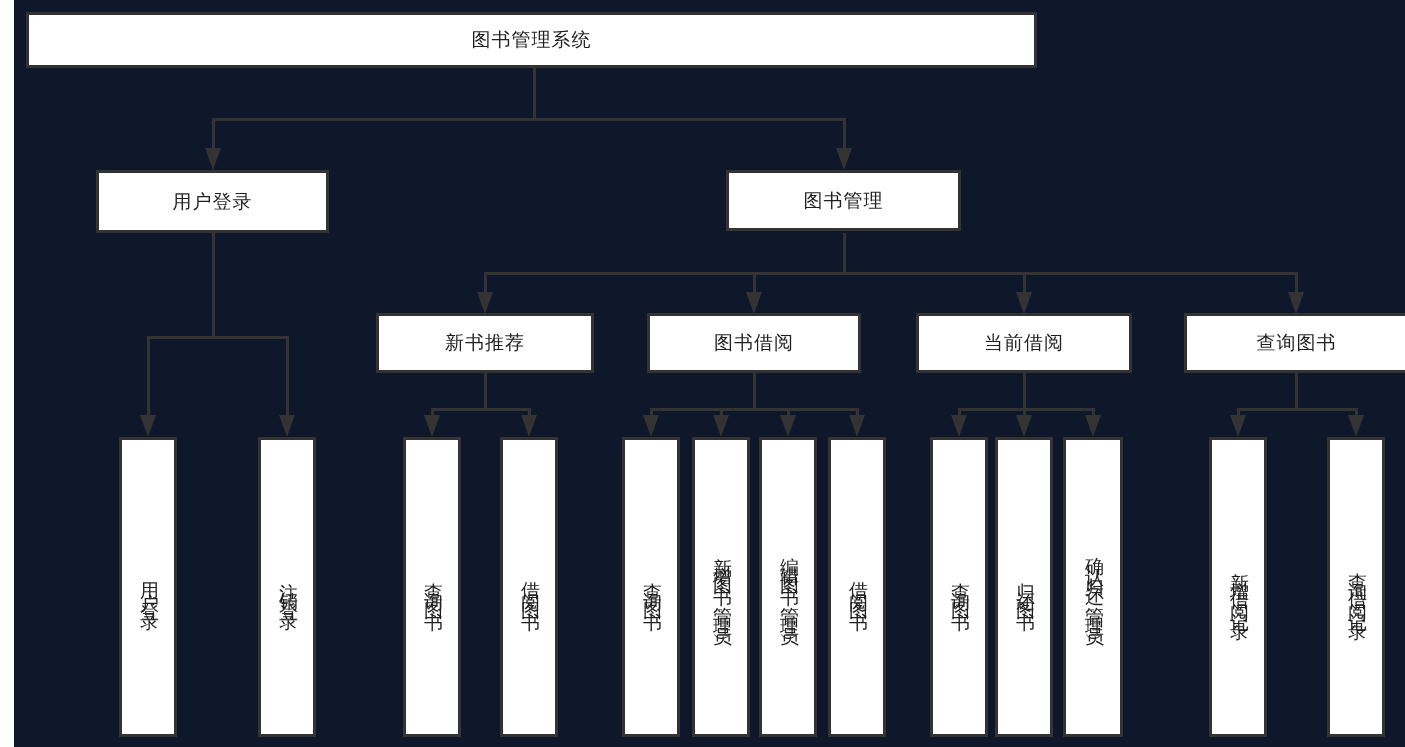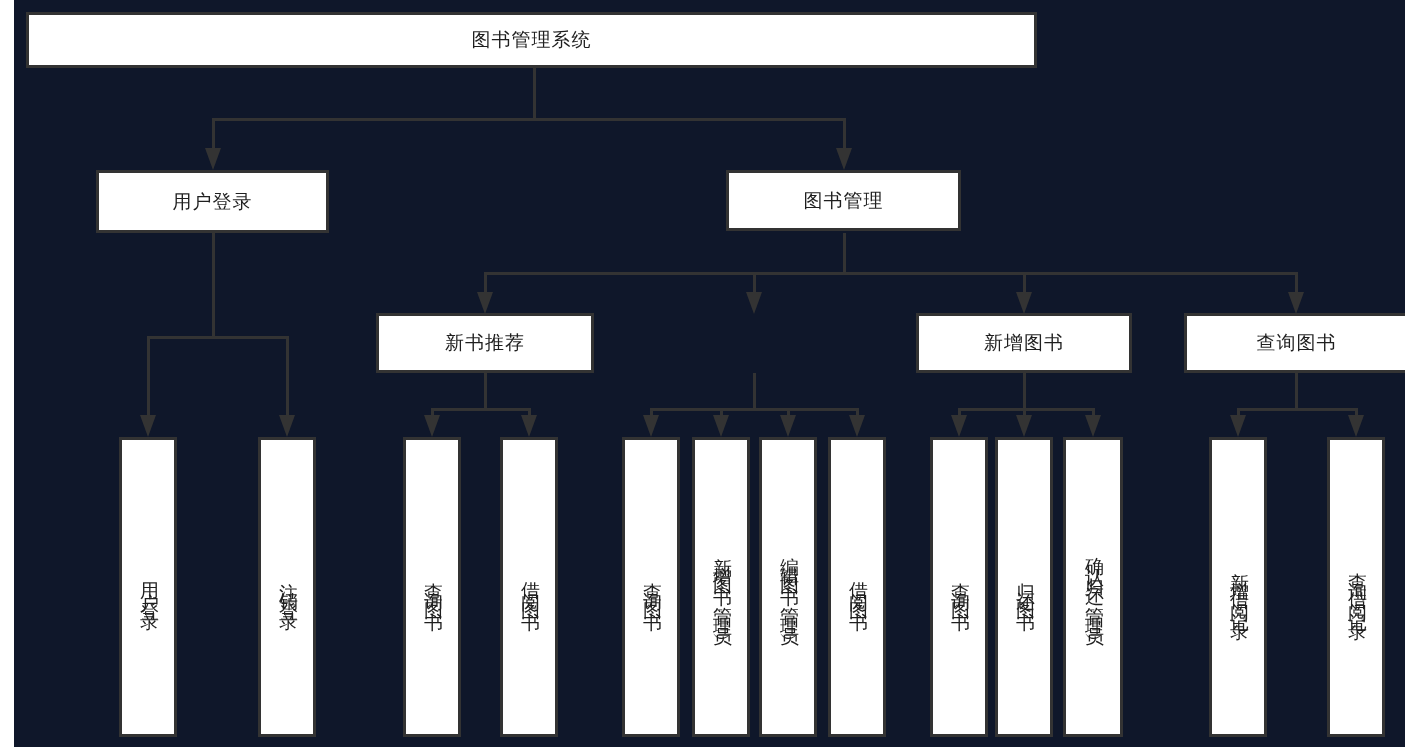--- a/index.html
+++ b/index.html
@@ -79,22 +79,25 @@
   <div class="vl" style="left:1008.5px; top:275px; height:17px;"></div>
   <div class="vl" style="left:1280.5px; top:275px; height:17px;"></div>
   <div class="arr" style="left:463px;  top:292px;"></div>
   <div class="arr" style="left:732px;  top:292px;"></div>
   <div class="arr" style="left:1002px; top:292px;"></div>
   <div class="arr" style="left:1274px; top:292px;"></div>
 
   <div class="box" style="left:362px; top:313px; width:218px; height:60px;">
     <span>新书推荐</span>
   </div>
+  <div class="box" style="left:633px; top:313px; width:214px; height:60px;">
+    <span>图书借阅</span>
+  </div>
   <div class="box" style="left:902px; top:313px; width:216px; height:60px;">
-    <span>新增图书</span>
+    <span>当前借阅</span>
   </div>
   <div class="box" style="left:1170px; top:313px; width:225px; height:60px;">
     <span>查询图书</span>
   </div>
 
   <div class="vl" style="left:197.5px; top:233px; height:103px;"></div>
   <div class="hl" style="left:132.5px; top:336px; width:142px;"></div>
   <div class="vl" style="left:132.5px; top:339px; height:76px;"></div>
   <div class="vl" style="left:271.5px; top:339px; height:76px;"></div>
   <div class="arr" style="left:126px; top:415px;"></div>

